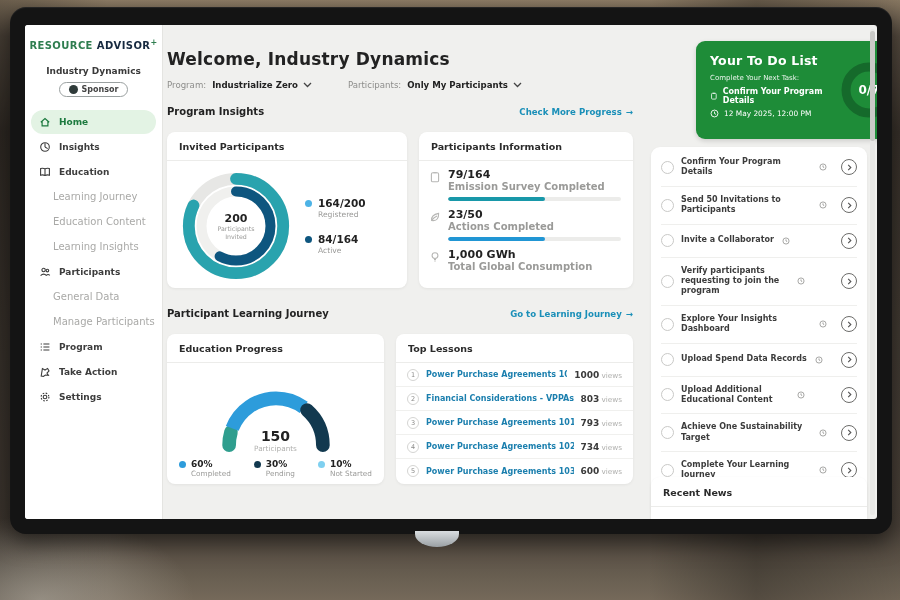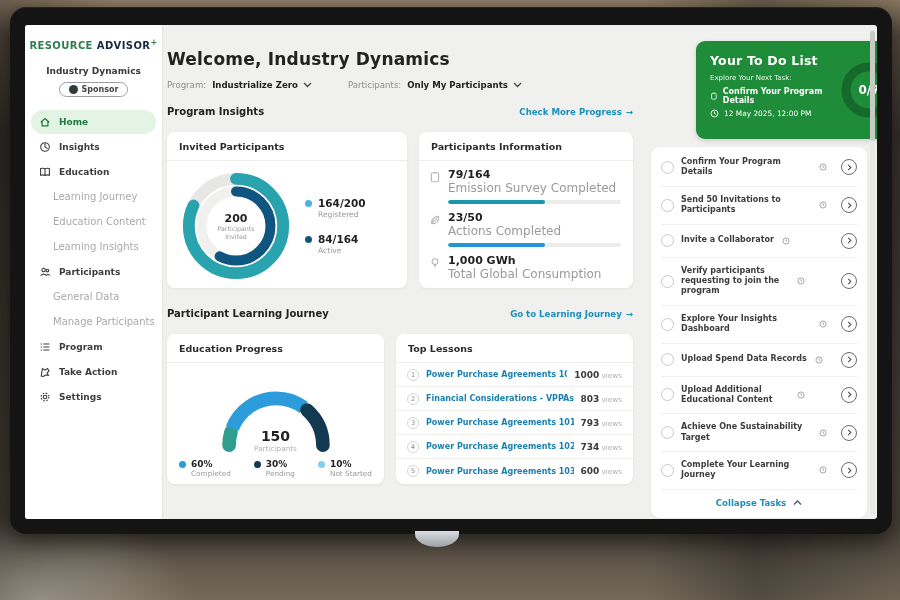--- a/index.html
+++ b/index.html
@@ -71,21 +71,21 @@
   .dot-sky { background:#4db3e6; } .dot-navy { background:#0e567f; }
   .dot-blue { background:#2d9cdb; } .dot-dark { background:#12394f; } .dot-light { background:#7fd0f0; }
   .leg-val { font-size:10.5px; font-weight:bold; color:#222; }
   .leg-lbl { font-size:7.6px; color:#9a9a98; margin-top:1px; }
 
   .card-info { width:214px; height:156px; }
   .info-body { padding:7px 12px 0 10px; }
   .stat { display:flex; gap:7px; margin-bottom:4px; }
   .stat svg { margin-top:3px; flex:0 0 auto; }
   .stat-val { font-size:11px; font-weight:bold; color:#222; }
-  .stat-lbl { font-size:12px; color:#9a9a98; }
+  .stat-lbl { font-size:10px; color:#9a9a98;font-weight:bold; }
   .pbar { height:4px; background:#ececea; border-radius:2px; margin:5px 0 7px 19px; overflow:hidden; }
   .pbar i { display:block; height:100%; border-radius:2px; }
   .pb-teal { background:#1898a9; width:56%; } .pb-blue { background:#2196d4; width:56%; }
 
   .card-edu { width:217px; height:150px; display:flex; flex-direction:column; }
   .gauge-wrap { position:relative; width:150px; height:84px; margin:6px auto 0; }
   .gauge-center { position:absolute; left:0; right:0; bottom:0; text-align:center; }
   .gauge-num { font-size:14px; font-weight:bold; color:#222; }
   .gauge-lbl { font-size:7.3px; color:#b0b0ae; }
   .gauge-legend { display:flex; justify-content:space-between; padding:6px 12px 0; }
@@ -407,21 +407,21 @@
           <span><span class="views">600</span><span class="views-lbl">views</span></span>
         </div>
       </div>
     </div>
   </div>
 
   <div class="rightcol">
     <div class="todo-green">
       <div>
         <div class="todo-title">Your To Do List</div>
-        <div class="todo-sub">Explore Your Next Task:</div>
+        <div class="todo-sub">Complete Your Next Task:</div>
         <div class="todo-line">
           <svg width="9" height="10" viewBox="0 0 12 12" fill="none" stroke="#fff" stroke-width="1.2">
               <rect x="2.4" y="1.8" width="7.2" height="9" rx="1.4"></rect>
               <path d="M4.4 1.8 H7.6"></path>
             </svg>
           <span>Confirm Your Program Details</span>
         </div>
         <div class="todo-line date">
           <svg width="9" height="9" viewBox="0 0 12 12" fill="none" stroke="#fff" stroke-width="1.2">
               <circle cx="6" cy="6" r="4.6"></circle>
@@ -566,18 +566,21 @@
         </span>
       </div>
       <div class="collapse">
         <span>Collapse Tasks</span>
         <svg width="9" height="6" viewBox="0 0 9 6" fill="none" stroke="#555" stroke-width="1.3" style="margin-left:4px">
             <path d="M1 4.5 L4.5 1 L8 4.5"></path>
           </svg>
       </div>
     </div>
 
+    <div class="news-card">
+      <div class="news-title">Recent News</div>
+    </div>
   </div>
 
   <div class="scrollbar">
     <div class="scroll-thumb"></div>
   </div>
 </div>
 
 </body></html>

